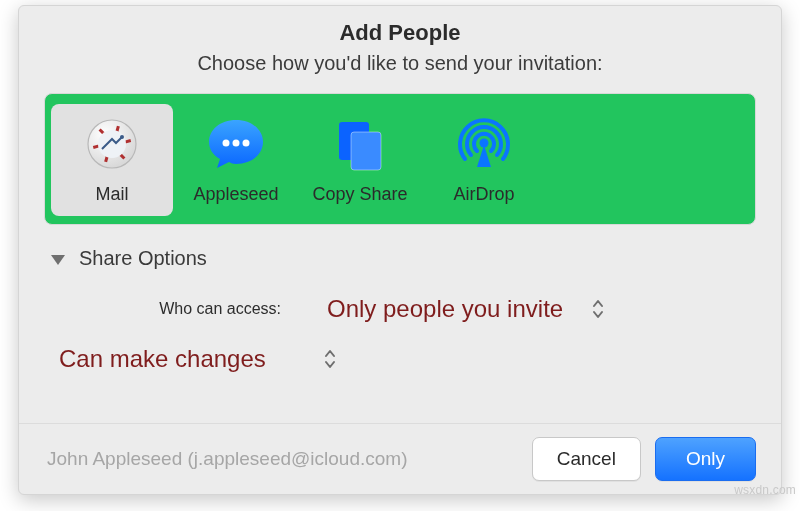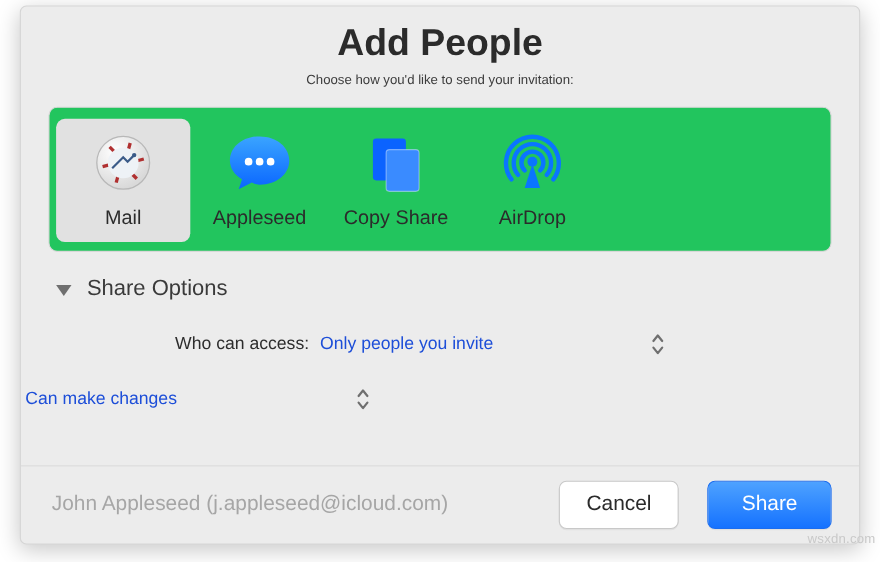--- a/index.html
+++ b/index.html
@@ -23,27 +23,27 @@
     border-radius: 6px;
     box-shadow: 0 5px 20px rgba(0,0,0,0.22);
     box-sizing: border-box;
     padding-top: 14px;
     display: flex;
     flex-direction: column;
   }
 
   .title {
     text-align: center;
-    font-size: 34px;
+    font-size: 22px;
     font-weight: 700;
     color: #2b2b2b;
   }
   .subtitle {
     text-align: center;
-    font-size: 12px;
+    font-size: 20px;
     color: #3c3c3c;
     margin-top: 6px;
   }
 
   .icon-row-wrap {
     margin: 18px 25px 0 25px;
     border: 1px solid #d8d8d8;
     background: #22c55e;
     border-radius: 8px;
     display: flex;
@@ -113,23 +113,24 @@
     padding-right: 6px;
   }
   .popup {
     position: relative;
     display: flex;
     align-items: center;
     width: 320px;
     height: 32px;
   }
   .popup-text {
-    font-size: 16px;
-    color: #1d4ed8;
+    font-size: 24px;
+    color: #7f1d1d;
     padding-left: 4px;
+    margin-left: 36px;
   }
   .popup-arrows {
     position: absolute;
     right: 0;
     top: 3px;
     width: 18px;
     height: 26px;
     color: #6f6f6f;
     font-size: 12px;
     line-height: 10px;
@@ -139,21 +140,20 @@
     justify-content: center;
   }
 
   .footer {
     margin-top: auto;
     height: 70px;
     display: flex;
     align-items: center;
     border-top: 1px solid #dcdcdc;
     padding: 0 25px 0 28px;
-    gap: 12px;
   }
   .footer-id {
     font-size: 19px;
     color: #a6a6a6;
     flex: 1;
     white-space: nowrap;
   }
   .btn {
     height: 44px;
     border-radius: 7px;
@@ -292,18 +292,18 @@
           </svg>
         </span>
       </div>
     </div>
 
   </div>
 
   <div class="footer">
     <div class="footer-id">John Appleseed (j.appleseed@icloud.com)</div>
     <button class="btn">Cancel</button>
-    <button class="btn primary">Share</button>
+    <button class="btn primary">Only</button>
   </div>
 
 </div>
 
 <div class="watermark">wsxdn.com</div>
 
 </body></html>

